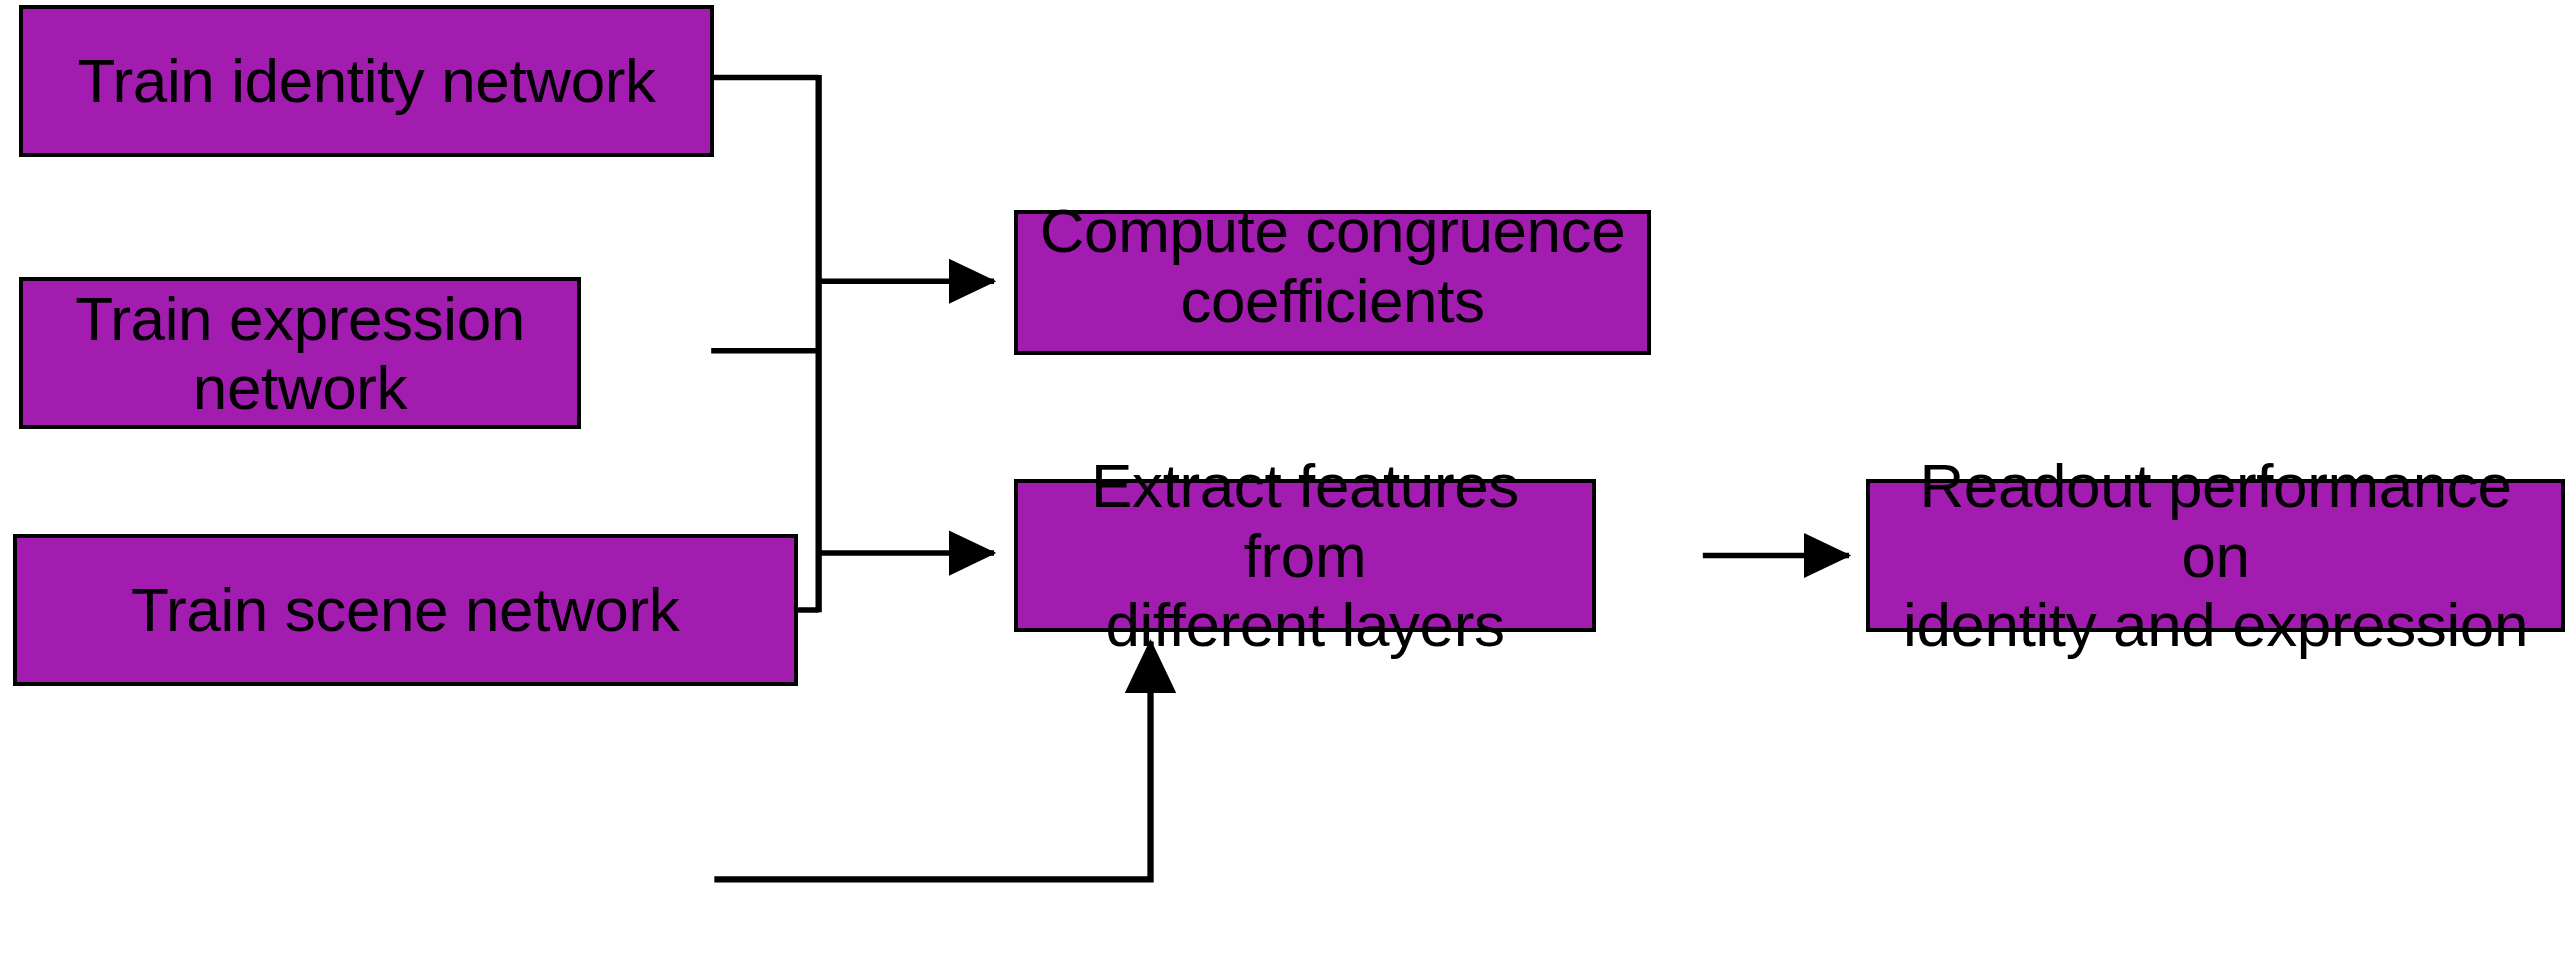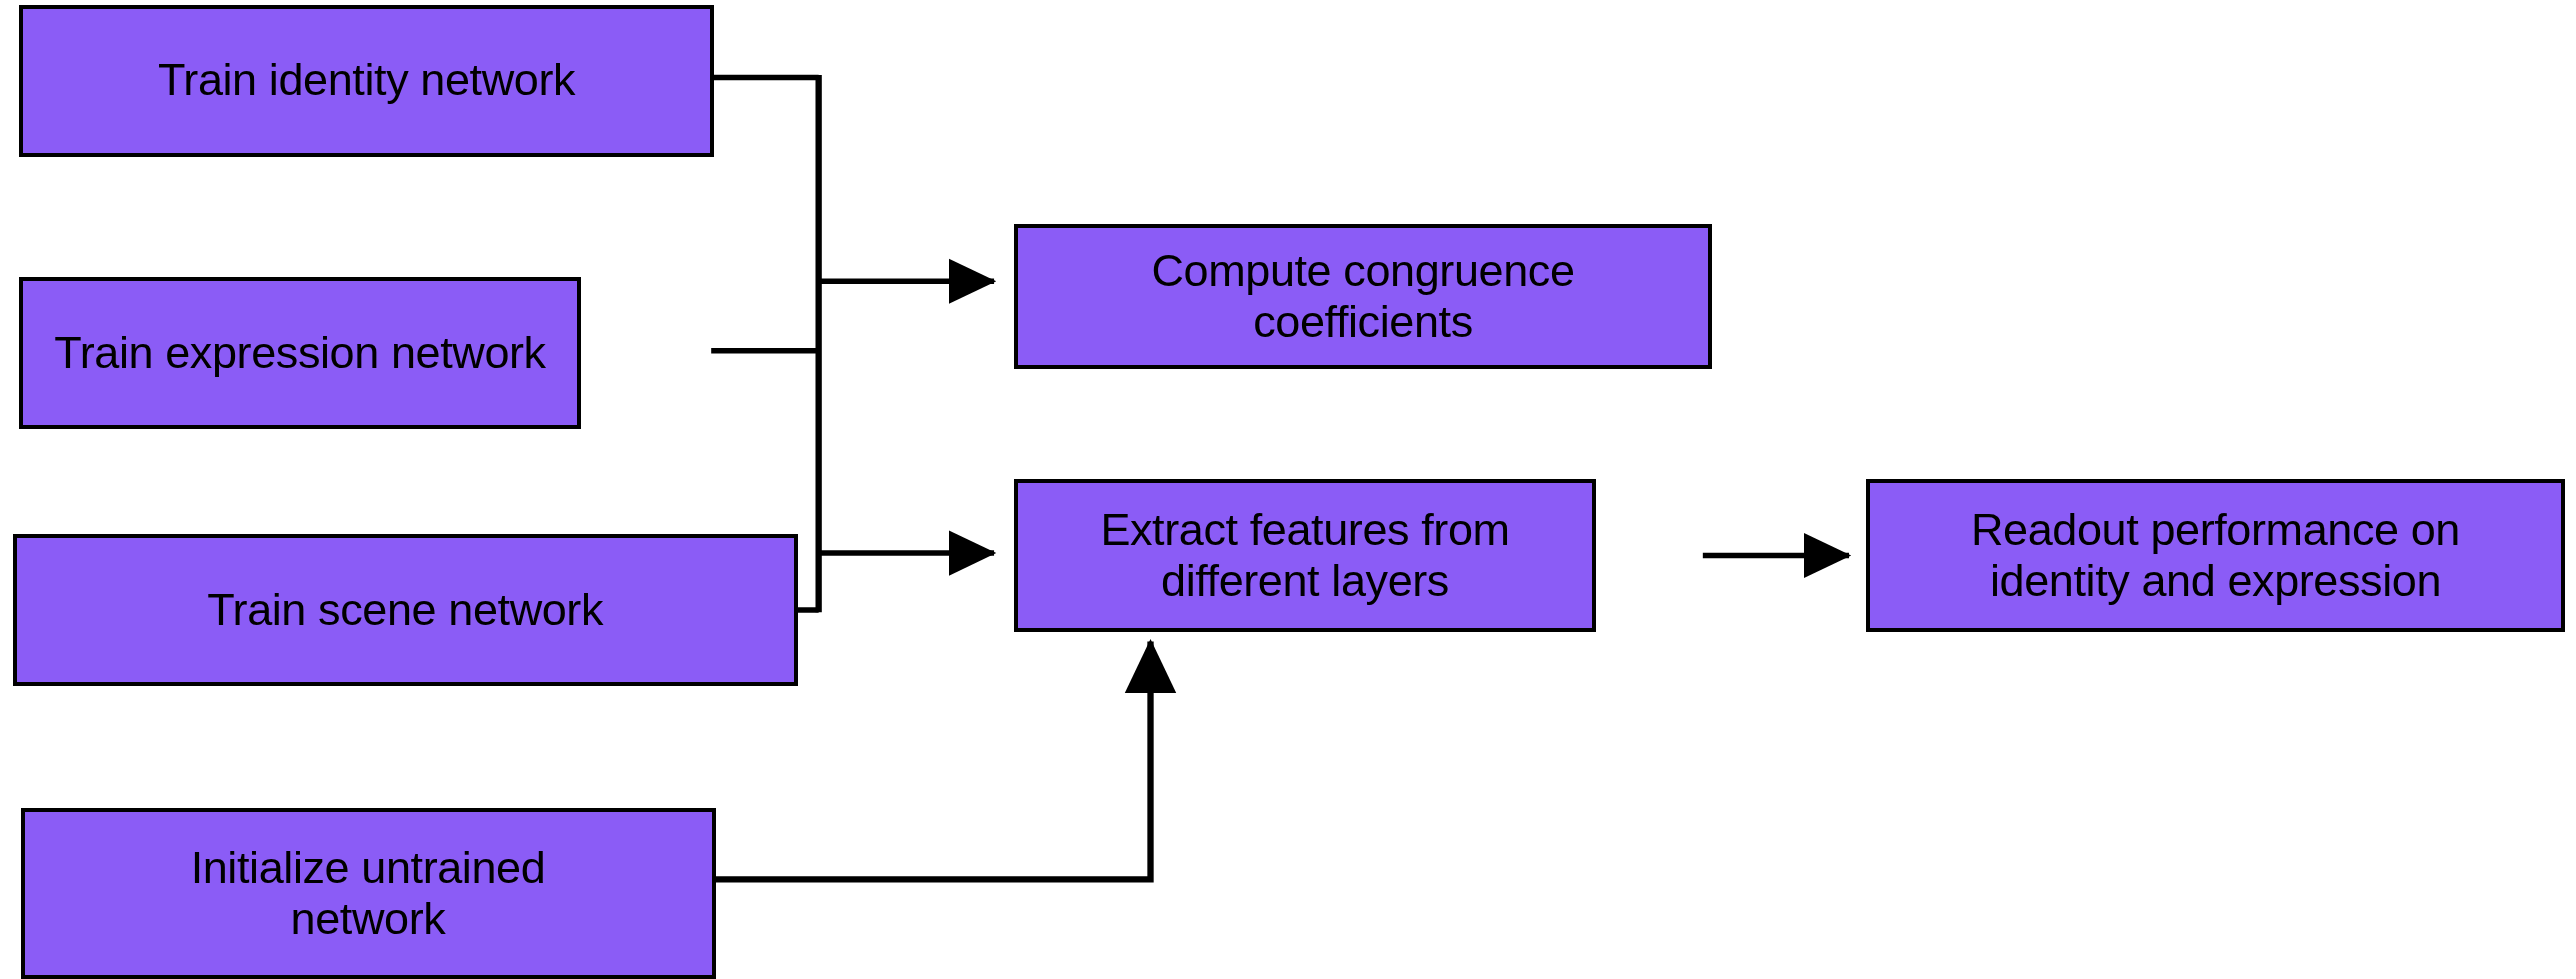--- a/index.html
+++ b/index.html
@@ -20,44 +20,44 @@
   #flow-svg {
     position: absolute;
     left: 0;
     top: 0;
     width: 2576px;
     height: 979px;
   }
   .node {
     position: absolute;
     box-sizing: border-box;
-    background: #8b5cf6;
+    background: #a21caf;
     border: 4.7px solid #000000;
     display: flex;
     align-items: center;
     justify-content: center;
     text-align: center;
     color: #000000;
     font-family: "Liberation Sans", sans-serif;
-    font-size: 45px;
+    font-size: 62px;
     line-height: 1.12;
     letter-spacing: -0.4px;
     padding: 16px 11px;
   }
   .node-label {
     display: block;
     width: 100%;
     white-space: pre-line;
   }
   
   #node-train-identity      { left: 19px;   top: 4.7px;    width: 695px;  height: 152px; }
   #node-train-expression    { left: 19px;   top: 277px;  width: 562px;  height: 152px; }
   #node-train-scene         { left: 12.6px;   top: 534px;  width: 785px;  height: 152px; }
   #node-initialize-untrained{ left: 20.5px;   top: 808px; width: 695px;  height: 171px; }
-  #node-compute-congruence  { left: 1014px; top: 224px;  width: 698px;  height: 145px; }
+  #node-compute-congruence  { left: 1014px; top: 210px;  width: 637px;  height: 145px; align-items: flex-end; }
   #node-extract-features    { left: 1014px; top: 479px;  width: 582px;  height: 153px; }
   #node-readout-performance { left: 1866px; top: 479px;  width: 699px;  height: 153px; }
 </style>
 </head>
 <body>
 
 <div id="canvas">
 
   <svg id="flow-svg" viewBox="0 0 3260 1239" xmlns="http://www.w3.org/2000/svg">
     <defs>
@@ -89,24 +89,20 @@
   </div>
 
   <div class="node" id="node-train-expression">
     <span class="node-label">Train expression network</span>
   </div>
 
   <div class="node" id="node-train-scene">
     <span class="node-label">Train scene network</span>
   </div>
 
-  <div class="node" id="node-initialize-untrained">
-    <span class="node-label">Initialize untrained
-network</span>
-  </div>
 
   <div class="node" id="node-compute-congruence">
     <span class="node-label">Compute congruence
 coefficients</span>
   </div>
 
   <div class="node" id="node-extract-features">
     <span class="node-label">Extract features from
 different layers</span>
   </div>

